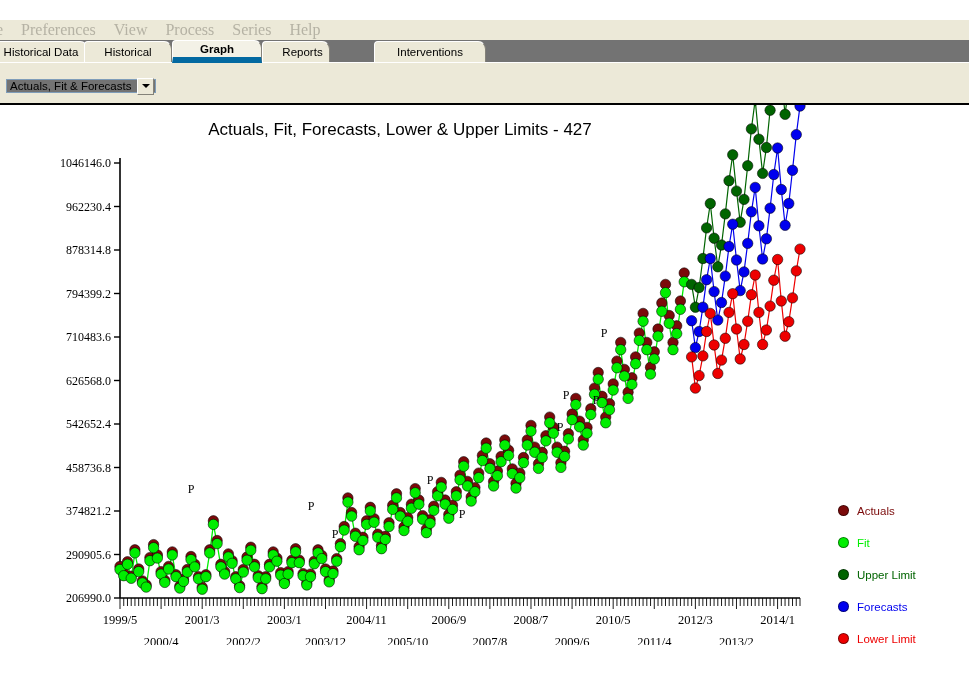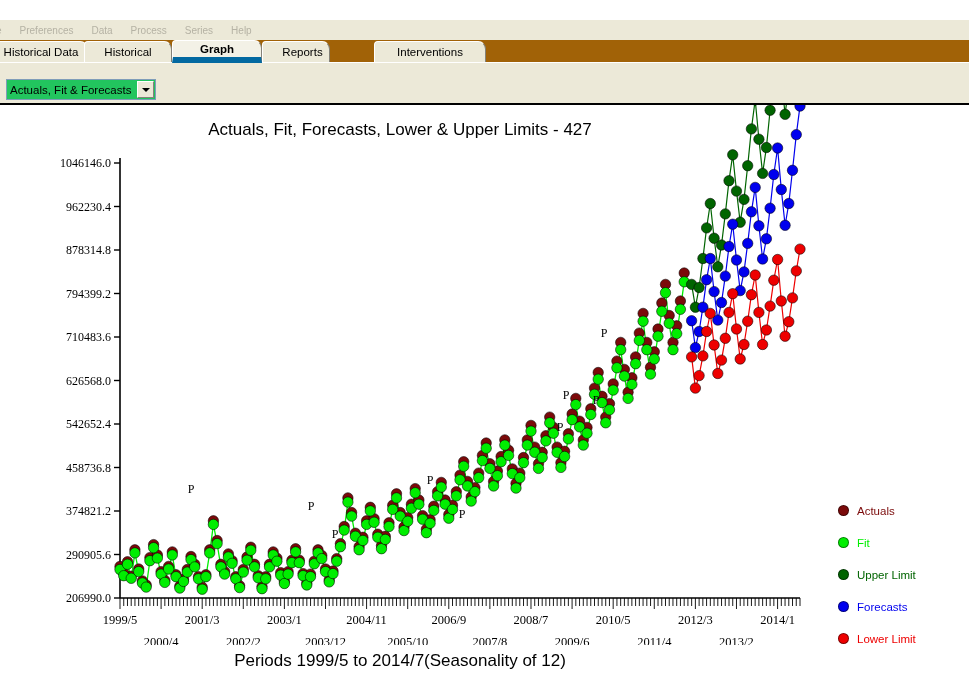--- a/index.html
+++ b/index.html
@@ -33,29 +33,29 @@
   }
   .win-btn .mn { position:absolute; left:3px; bottom:2px; width:8px; height:2px; background:#fff; }
   .win-btn .mx { position:absolute; left:3px; top:3px; width:8px; height:7px; border:1px solid #fff; border-top-width:2px; }
 
   
   .menubar {
     position:absolute; left:0; top:20px; width:969px; height:20px;
     background:#ece9d8; display:flex; align-items:center;
   }
   .menu-item {
-    font-size:10px; color:#b5b2a4; padding:2px 9px; white-space:nowrap;
-    font-family:Liberation Sans, sans-serif;
+    font-size:16px; color:#b5b2a4; padding:2px 9px; white-space:nowrap;
+    font-family:Liberation Serif, serif;
   }
   .menu-item.clip { padding-left:0; margin-left:-4px; }
 
   
   .tabstrip {
     position:absolute; left:0; top:40px; width:969px; height:22px;
-    background:#a16207;
+    background:#737373;
   }
   .tab {
     position:absolute; top:1px; height:21px;
     background:#ece9d8;
     border-left:1px solid #ffffff;
     border-top:1px solid #ffffff;
     border-right:1px solid #848279;
     border-top-right-radius:8px; border-top-left-radius:4px;
     display:flex; align-items:center; justify-content:center;
     font-size:11.5px; color:#000; white-space:nowrap;
@@ -64,22 +64,22 @@
     top:0px; height:23px; font-weight:bold; background:#f3f1e6;
     border-bottom:6px solid #0369a1; z-index:3;
   }
 
   
   .toolrow {
     position:absolute; left:0; top:62px; width:969px; height:41px;
     background:#ece9d8; border-top:1px solid #ffffff;
   }
   .combo {
-    position:absolute; left:6px; top:16px; width:150px; height:21px;
-    background:#22c55e; border:1px solid #7f9db9;
+    position:absolute; left:6px; top:16px; width:150px; height:14px;
+    background:#737373; border:1px solid #7f9db9;
     display:flex; align-items:center;
   }
   .combo-val {
     flex:1; font-size:11.5px; color:#000; padding-left:3px;
     white-space:nowrap; overflow:hidden;
   }
   .combo-btn {
     width:17px; height:17px; margin-right:1px;
     background:#ece9d8; border:1px solid #fff;
     border-right-color:#848279; border-bottom-color:#848279;
@@ -116,21 +116,21 @@
 </style>
 </head>
 <body>
 
 <div id="app">
 
 
   <div class="menubar">
     <div class="menu-item clip">e</div>
     <div class="menu-item">Preferences</div>
-    <div class="menu-item">Data</div>
+    <div class="menu-item">View</div>
     <div class="menu-item">Process</div>
     <div class="menu-item">Series</div>
     <div class="menu-item">Help</div>
   </div>
 
   <div class="tabstrip">
     <div class="tab" style="left:-6px;width:94px;">Historical Data</div>
     <div class="tab" style="left:84px;width:88px;">Historical</div>
     <div class="tab active" style="left:172px;width:90px;">Graph</div>
     <div class="tab" style="left:262px;width:68px;padding-left:13px;">Reports</div>
@@ -776,21 +776,20 @@
         <text x="191" y="388" class="pmark">P</text>
         <text x="311" y="405" class="pmark">P</text>
         <text x="335" y="433" class="pmark">P</text>
         <text x="430" y="379" class="pmark">P</text>
         <text x="462" y="413" class="pmark">P</text>
         <text x="566" y="294" class="pmark">P</text>
         <text x="596" y="299" class="pmark">P</text>
         <text x="560" y="326" class="pmark">P</text>
         <text x="604" y="232" class="pmark">P</text>
       </svg>
-    <div class="x-caption">Periods 1999/5 to 2014/7(Seasonality of 12)</div>
 
     <div class="legend">
       <div class="leg-row">
         <span class="leg-dot" style="background: rgb(123, 10, 10);"></span>
         <span class="leg-txt" style="color: rgb(123, 10, 10);">Actuals</span>
       </div>
       <div class="leg-row">
         <span class="leg-dot" style="background: rgb(0, 238, 0);"></span>
         <span class="leg-txt" style="color: rgb(0, 238, 0);">Fit</span>
       </div>

